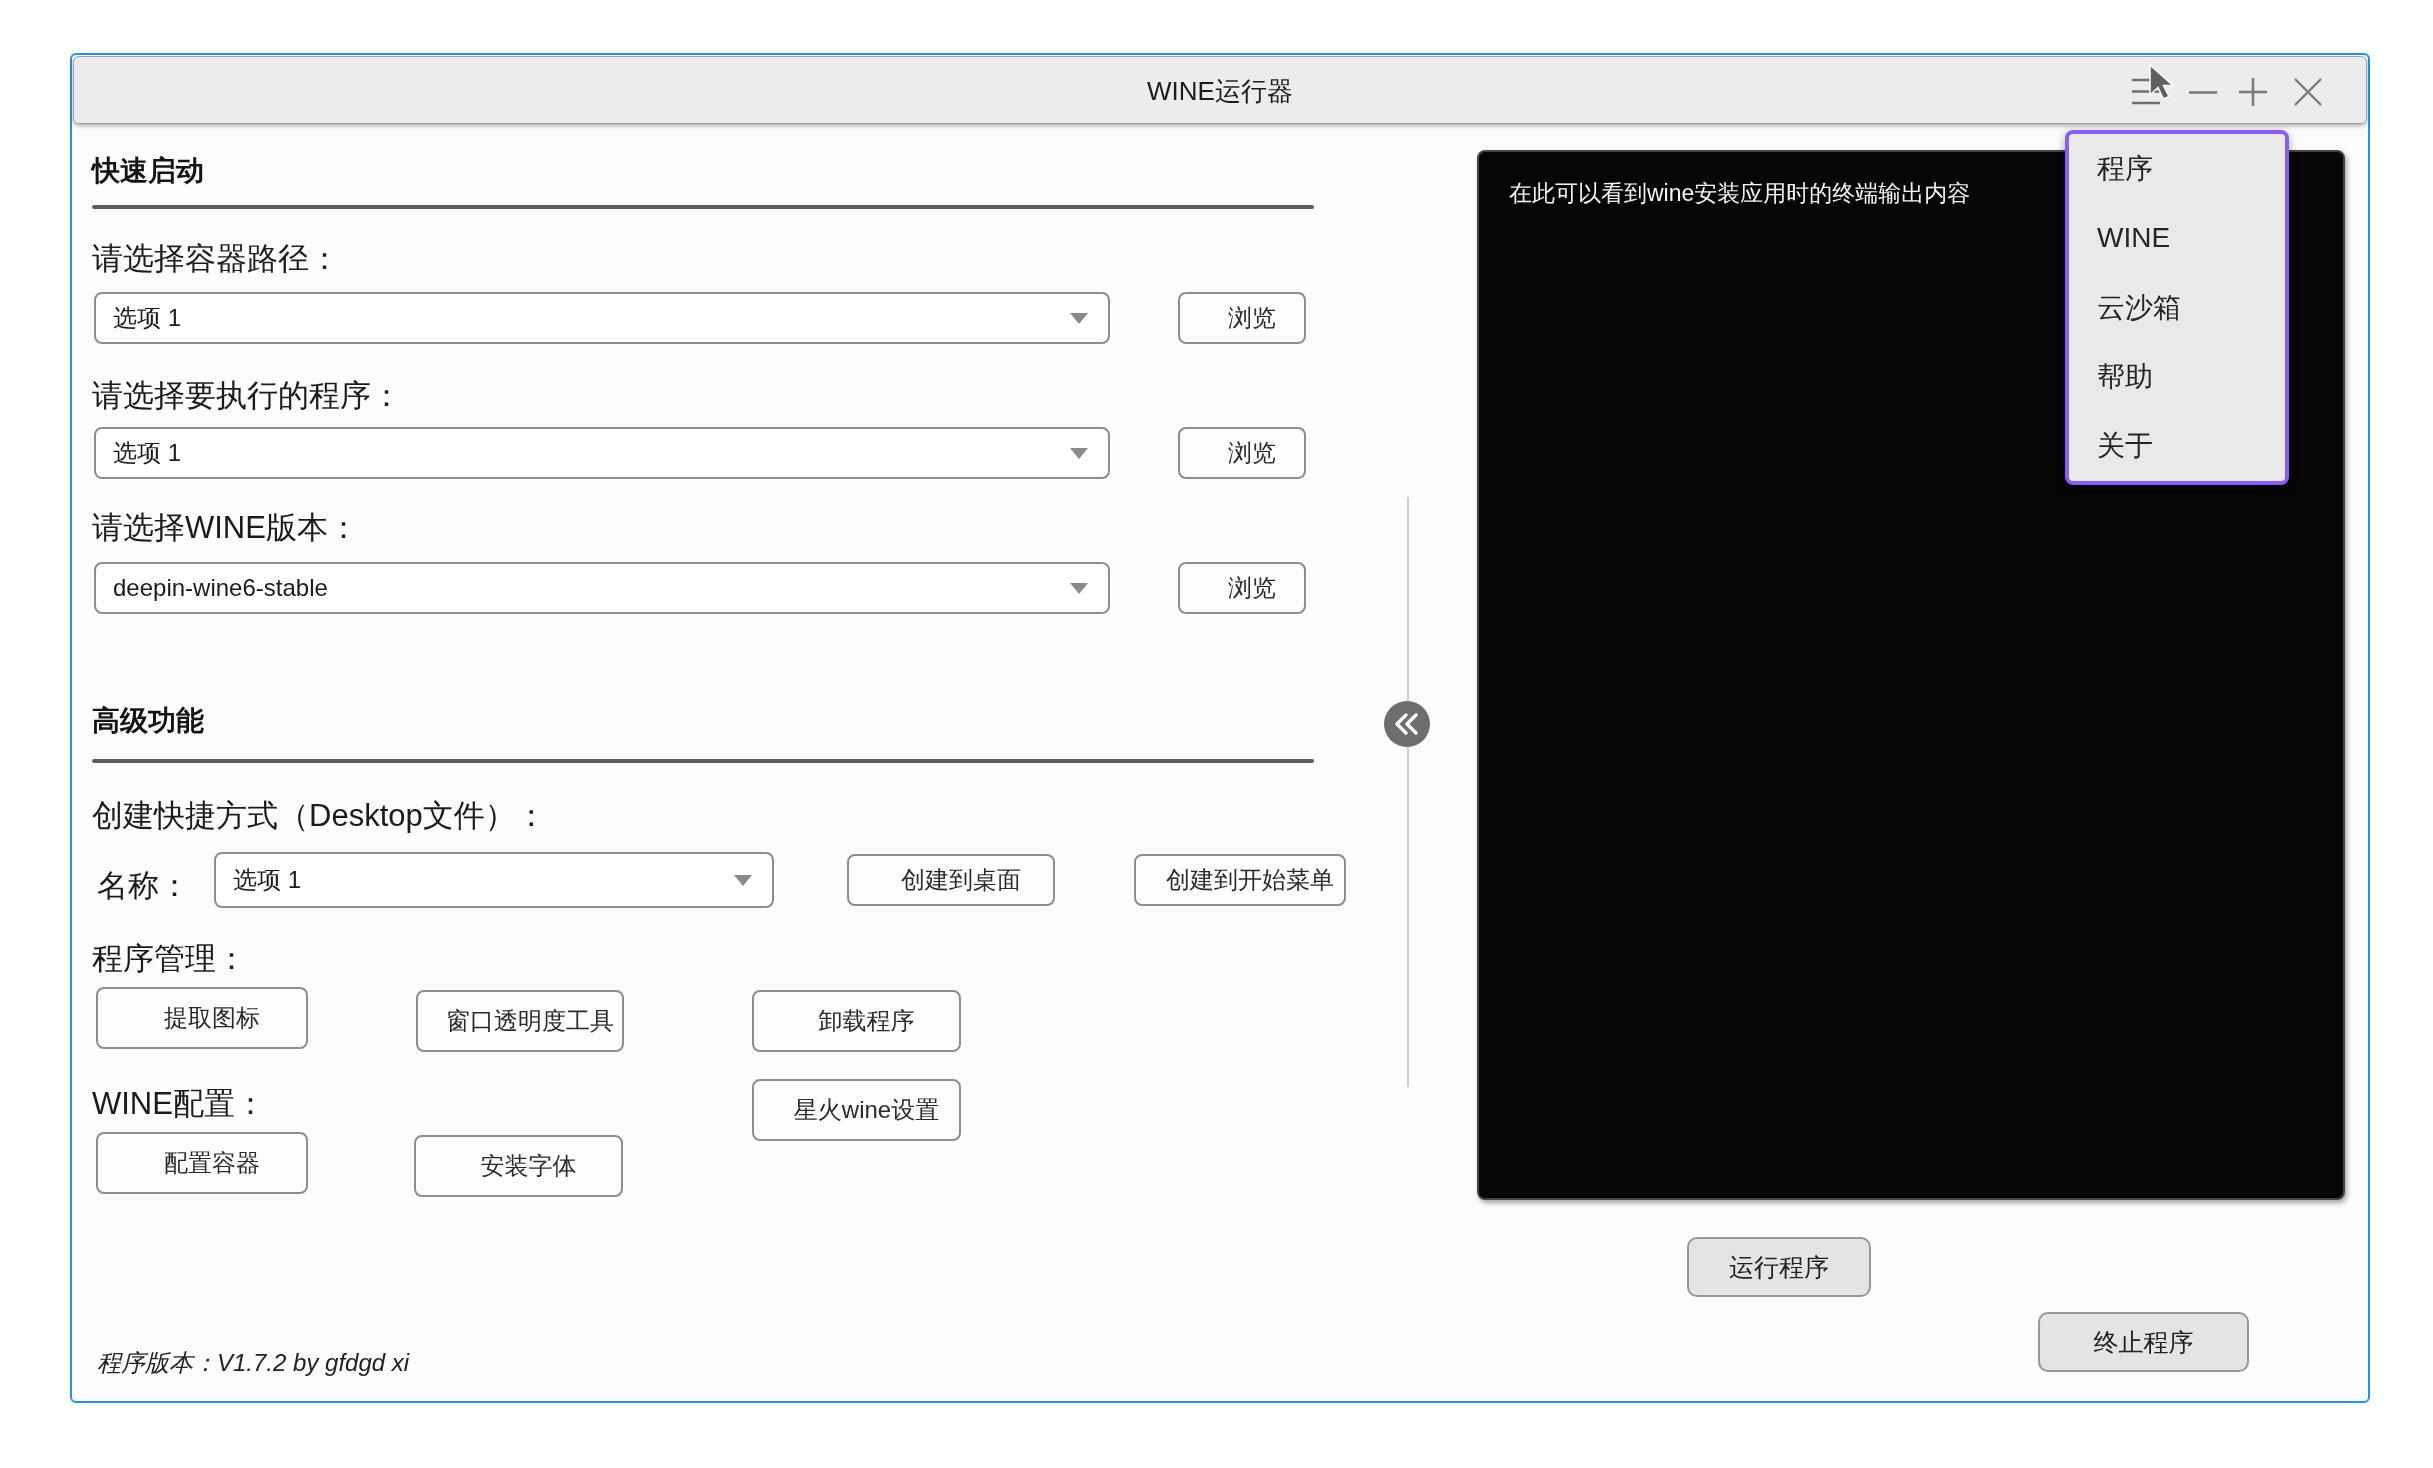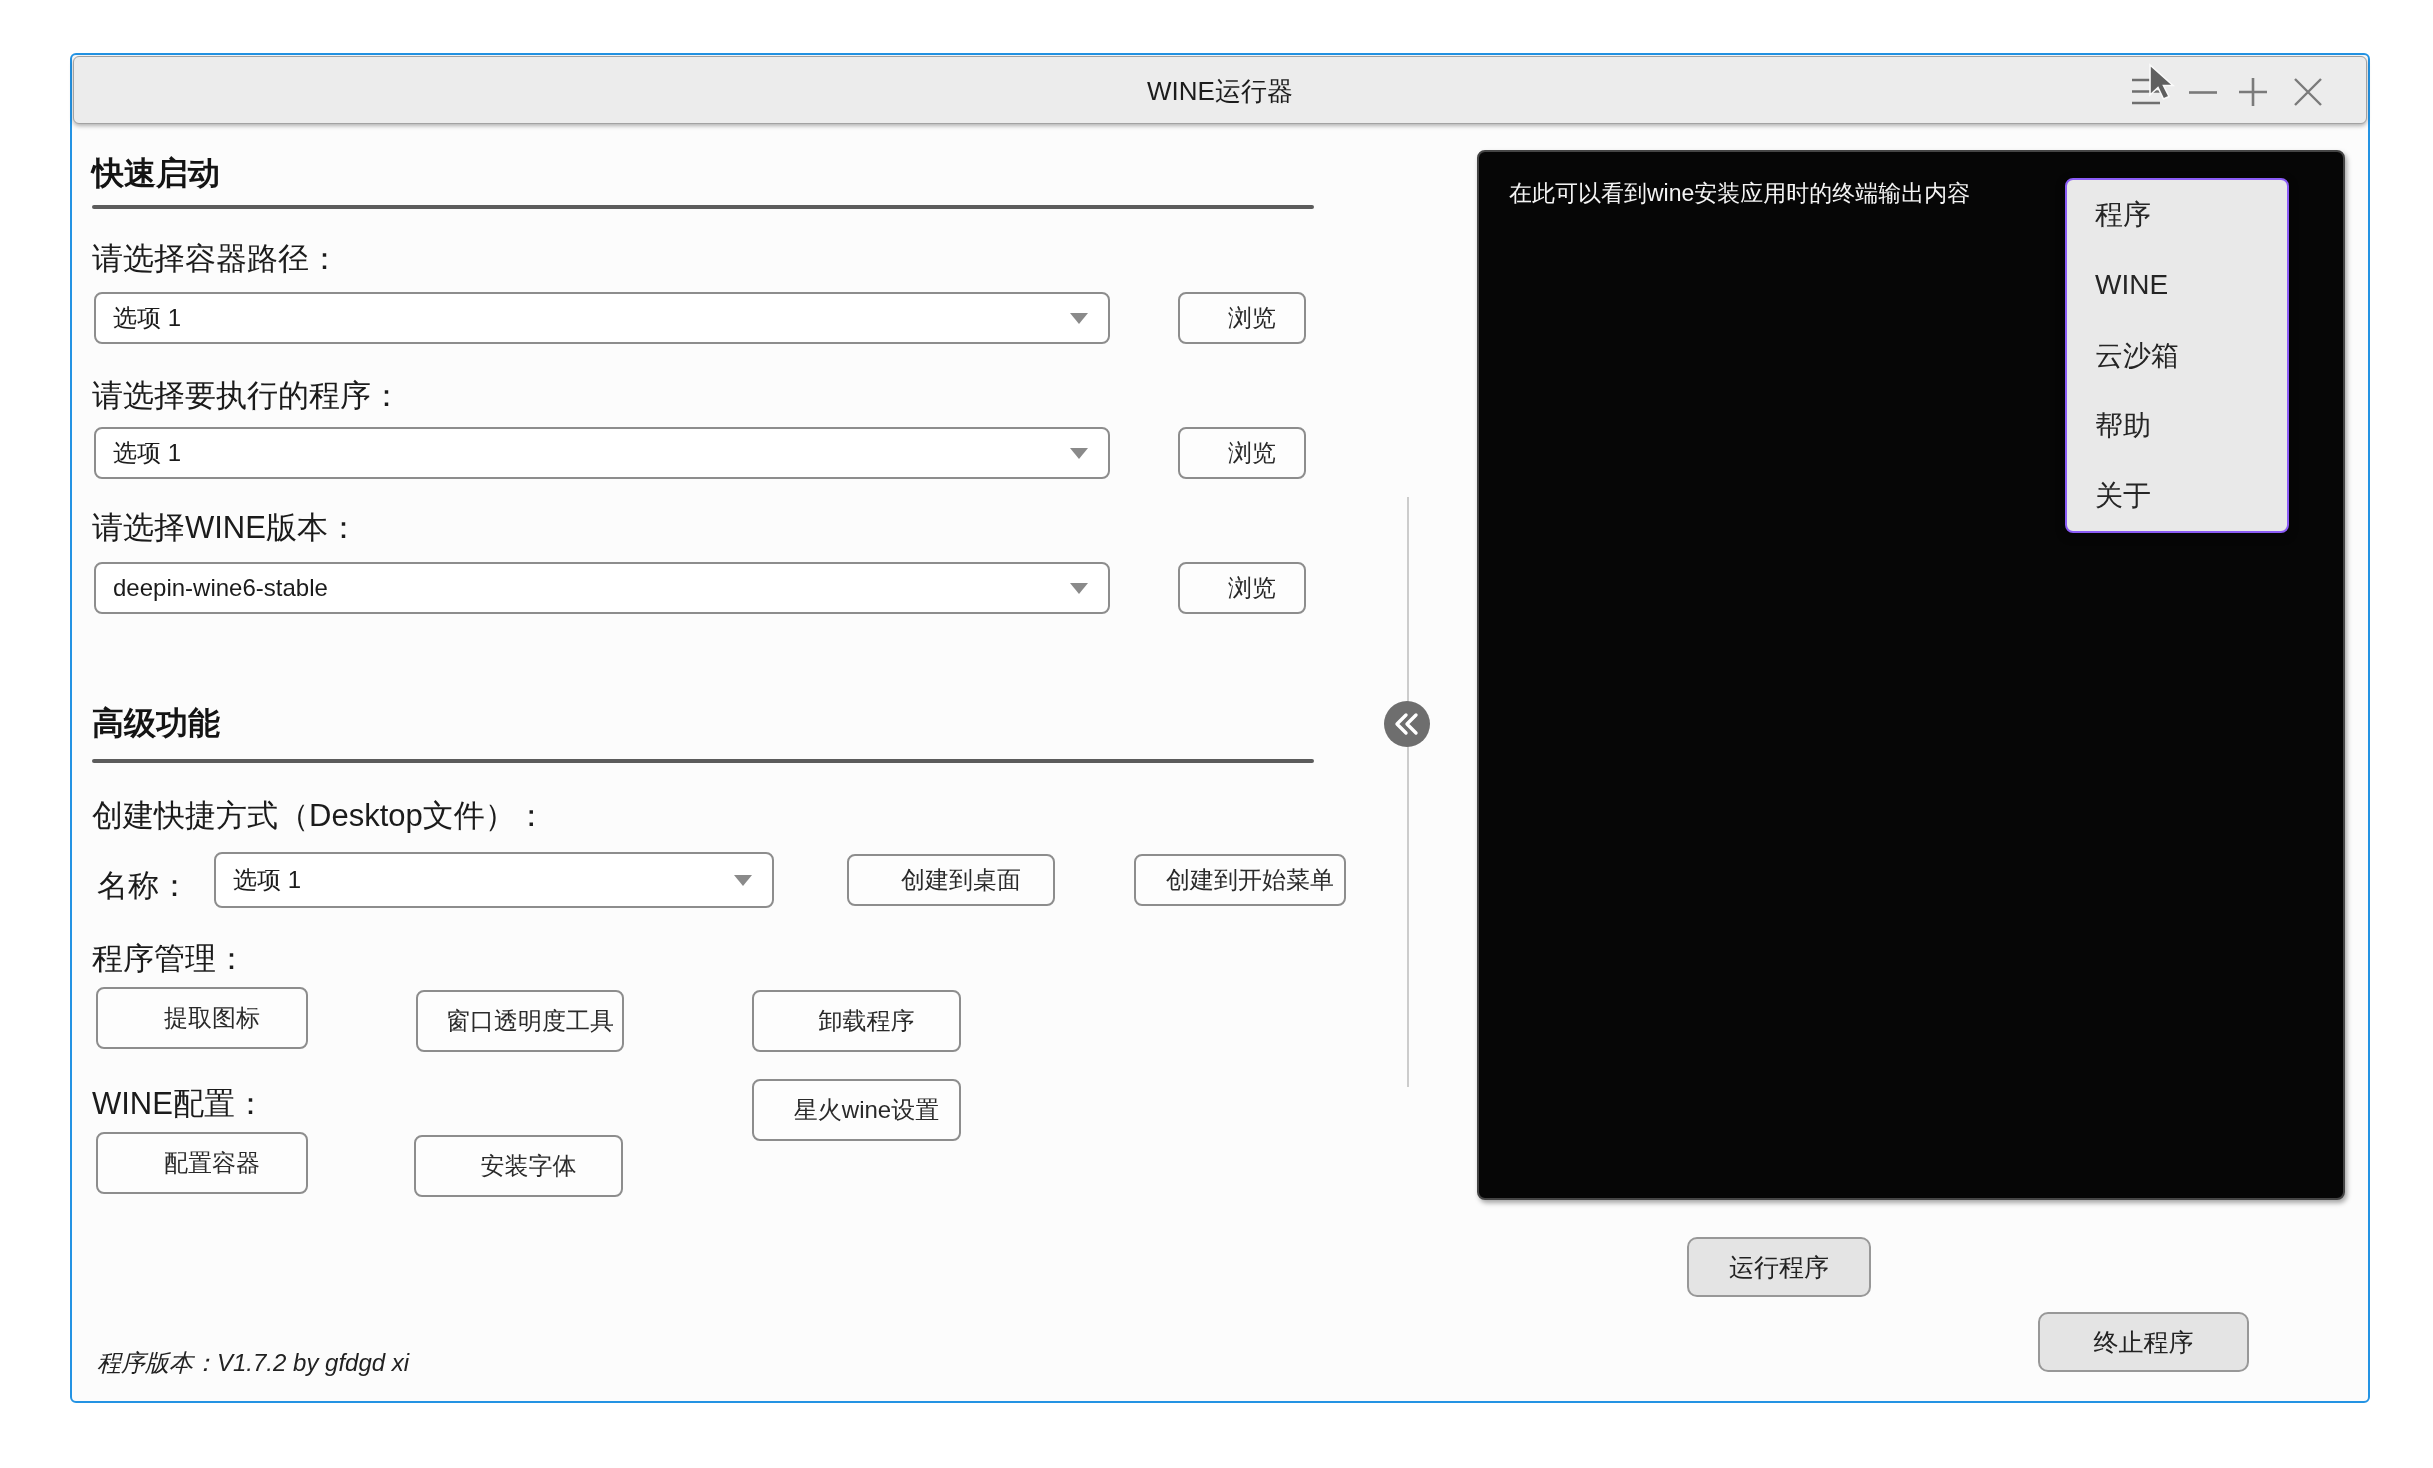--- a/index.html
+++ b/index.html
@@ -20,21 +20,21 @@
            display:flex; align-items:center; justify-content:center;
            font-size:26px; color:#1c1c1c; }
   .winctl { position:absolute; display:flex; align-items:center; justify-content:center; }
   .ctl-menu  { left:2056px; top:17px; width:38px; height:36px; }
   .ctl-min   { left:2112px; top:17px; width:34px; height:36px; }
   .ctl-max   { left:2162px; top:17px; width:34px; height:36px; }
   .ctl-close { left:2217px; top:17px; width:34px; height:36px; }
   .cursor { position:absolute; left:2074px; top:6px; width:40px; height:44px; z-index:9; }
 
   
-  .h-section { position:absolute; left:20px; font-size:32px; font-weight:bold; color:#141414; }
+  .h-section { position:absolute; left:20px; font-size:28px; font-weight:bold; color:#141414; }
   .h-quick { top:97px; }
   .h-adv   { top:647px; }
   .rule { position:absolute; left:20px; width:1222px; height:4px; background:#5c5c5c; border-radius:2px; }
   .rule1 { top:150px; } .rule2 { top:704px; }
   .lbl { position:absolute; font-size:31px; color:#1b1b1b; }
   .lbl-1 { left:20px; top:183px; }
   .lbl-2 { left:20px; top:320px; }
   .lbl-3 { left:20px; top:452px; }
   .lbl-shortcut { left:20px; top:740px; }
   .lbl-name { left:25px; top:810px;text-align:right; }
@@ -74,23 +74,23 @@
   .collapse-btn { position:absolute; left:1311px; top:645px; width:48px; height:48px; z-index:4; }
 
   
   .terminal { position:absolute; left:1405px; top:95px; width:868px; height:1050px;
               background:#060606; border:2px solid #454545; border-radius:8px;
               box-shadow:2px 3px 5px rgba(0,0,0,.35); padding:26px 30px; }
   .terminal-text { font-size:23px; color:#f4f4f4; line-height:1.35; }
 
   
   .popup-menu { position:absolute; left:1993px; top:75px; width:224px; height:355px;
-                background:#e9e9e9; border:2px solid #8b5cf6; border-radius:8px;
+                background:#e9e9e9; border:4px solid #8b5cf6; border-radius:8px;
                 box-shadow:0 3px 10px rgba(0,0,0,.35); z-index:8;
-                display:flex; flex-direction:column; justify-content:center;margin-top:48px; }
+                display:flex; flex-direction:column; justify-content:center; }
   .menu-item { height:71px; display:flex; align-items:center; padding-left:28px;
                font-size:28px; color:#252525; }
 
   
   .action-btn { position:absolute; background:#e4e4e4; border:2px solid #989898; border-radius:10px;
                 display:flex; align-items:center; justify-content:center;
                 font-size:25px; color:#222; }
   .btn-run  { left:1615px; top:1182px; width:184px; height:60px; }
   .btn-kill { left:1966px; top:1257px; width:211px; height:60px; }
 </style>

